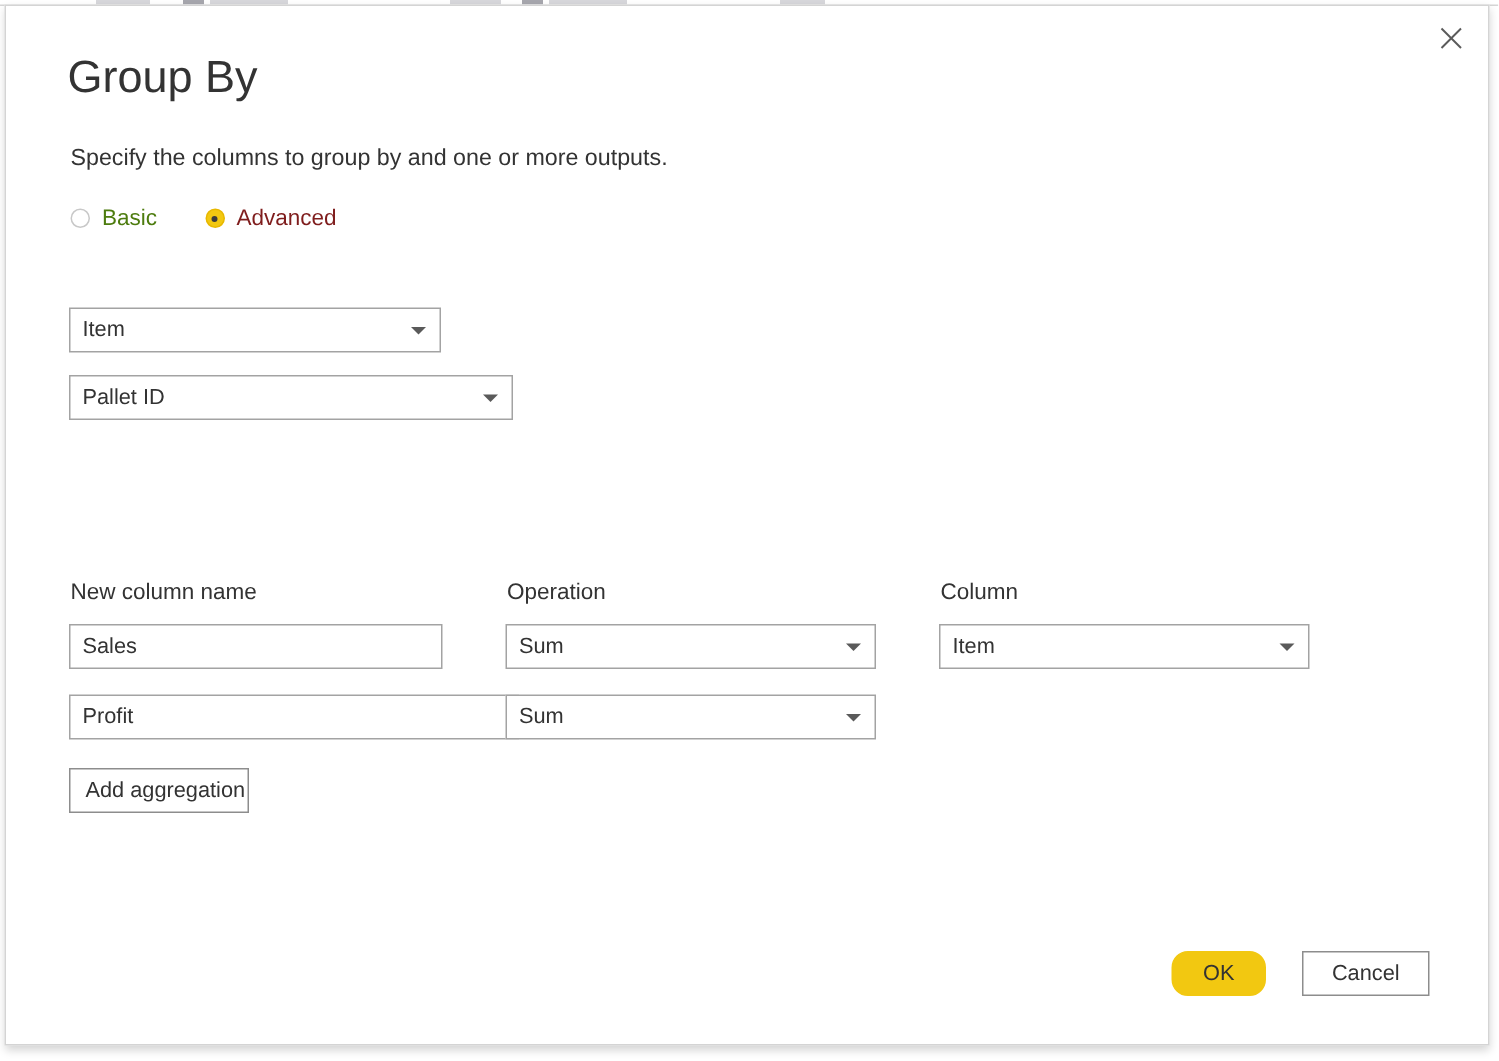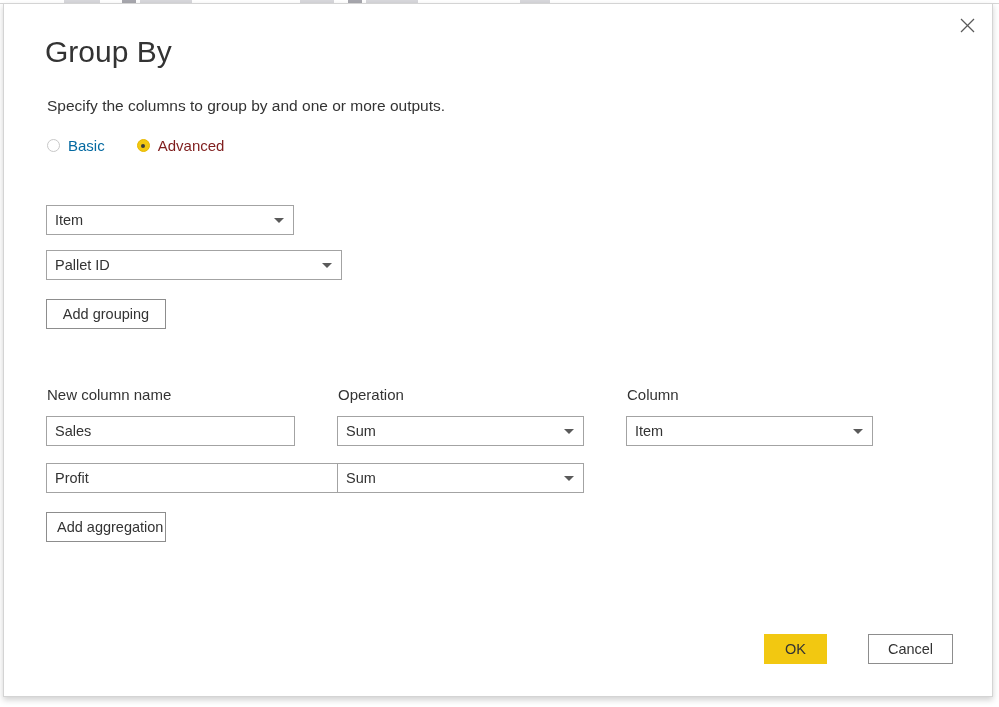--- a/index.html
+++ b/index.html
@@ -123,21 +123,21 @@
     left: 50%; top: 50%;
     transform: translate(-50%,-50%);
     width: 4px; height: 4px;
     border-radius: 50%;
     background: #3b3b3b;
   }
   .radio-label {
     font-size: 15px;
     color: #7f1d1d;
   }
-  .radio-opt.disabled .radio-label { color: #0369a1; }
+  .radio-opt.disabled .radio-label { color: #4d7c0f; }
 
   
   .ctl {
     position: absolute;
     box-sizing: border-box;
     background: #ffffff;
     border: 1px solid #a3a3a3;
     font-family: "Liberation Sans", sans-serif;
     font-size: 14.5px;
     color: #333333;
@@ -232,21 +232,20 @@
   <div class="ctl dropdown" style="left:42px;top:201px;width:248px;">
     <span>Item</span>
     <span class="chev"></span>
   </div>
 
   <div class="ctl dropdown" style="left:42px;top:246px;width:296px;">
     <span>Pallet ID</span>
     <span class="chev"></span>
   </div>
 
-  <div class="btn" style="left:42px;top:295px;width:120px;">Add grouping</div>
 
   <div class="col-header" style="left:43px;top:382px;">New column name</div>
   <div class="col-header" style="left:334px;top:382px;">Operation</div>
   <div class="col-header" style="left:623px;top:382px;">Column</div>
 
   <div class="ctl textbox" style="left:42px;top:412px;width:249px;">Sales</div>
   <div class="ctl dropdown" style="left:333px;top:412px;width:247px;">
     <span>Sum</span>
     <span class="chev"></span>
   </div>
@@ -256,16 +255,16 @@
   </div>
 
   <div class="ctl textbox" style="left:42px;top:459px;width:300px;">Profit</div>
   <div class="ctl dropdown" style="left:333px;top:459px;width:247px;">
     <span>Sum</span>
     <span class="chev"></span>
   </div>
 
   <div class="btn" style="left:42px;top:508px;width:120px;">Add aggregation</div>
 
-  <div class="btn primary" style="left:760px;top:630px;width:63px;">OK</div>
+  <div class="btn primary" style="left:777px;top:630px;width:63px;border-radius:11px;">OK</div>
   <div class="btn" style="left:864px;top:630px;width:85px;">Cancel</div>
 
 </div>
 
 </body></html>

